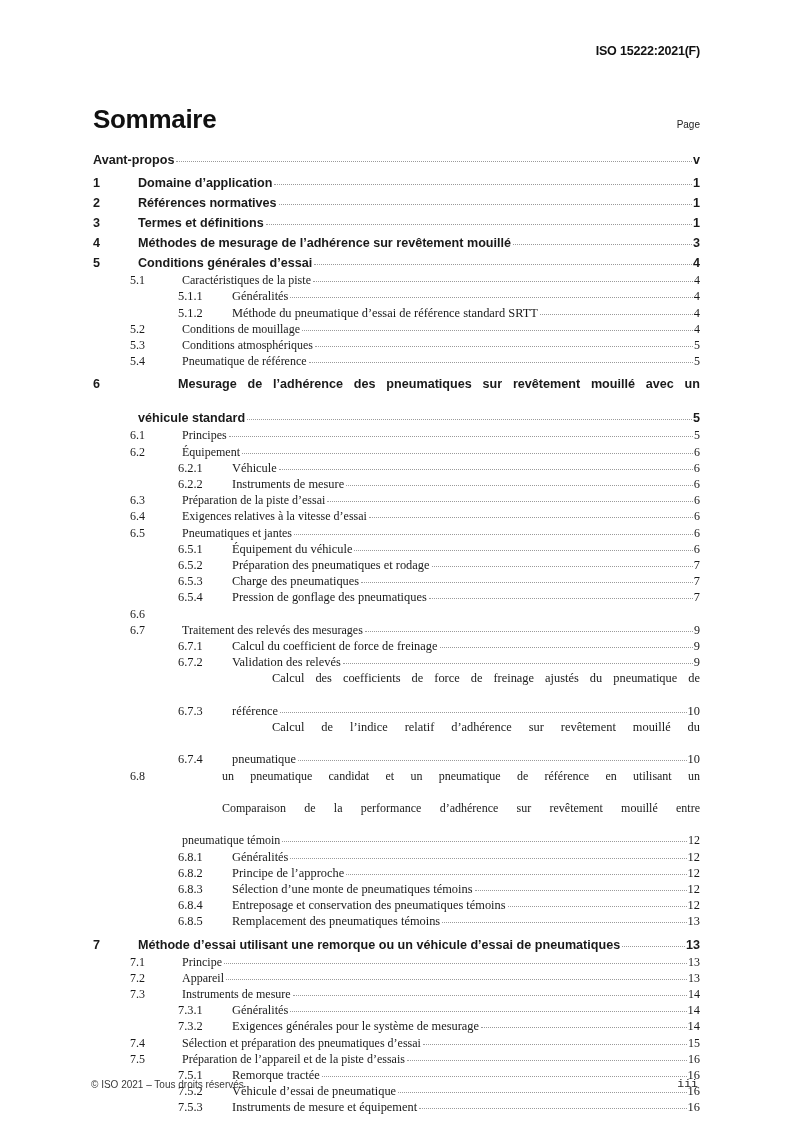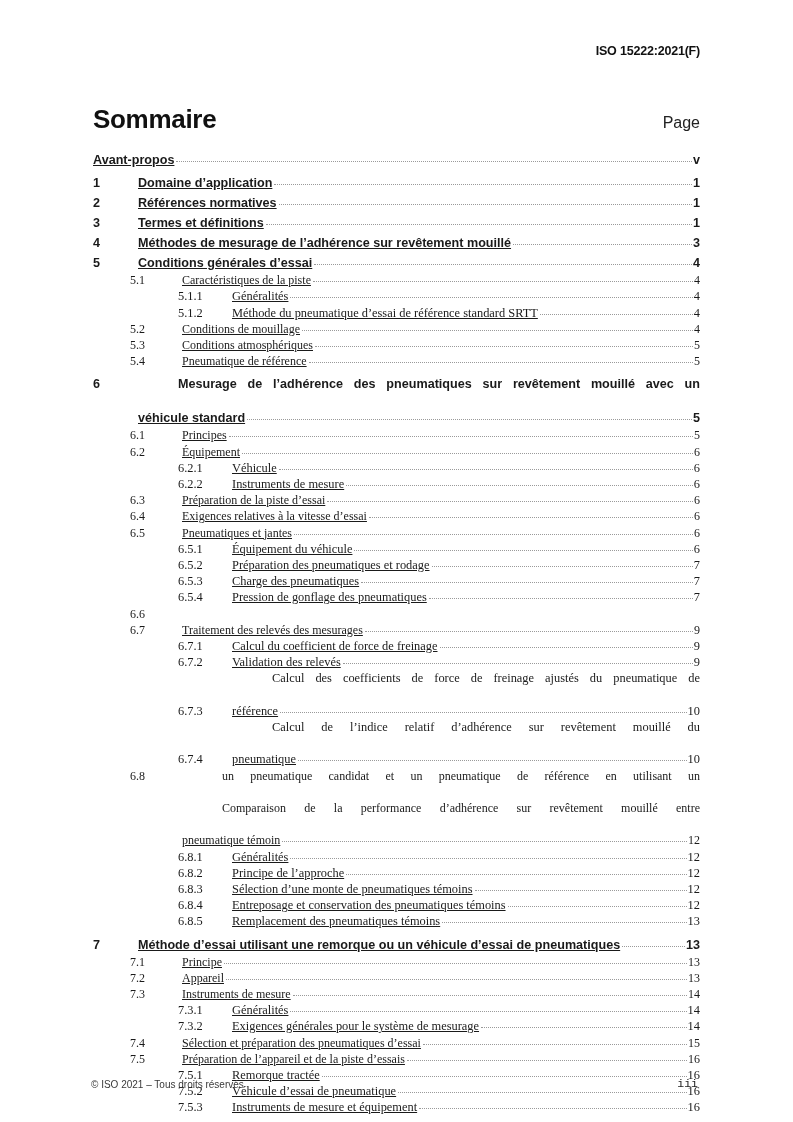--- a/index.html
+++ b/index.html
@@ -47,21 +47,21 @@
   }
   .toc-title {
     font-family: "Liberation Sans", sans-serif;
     font-weight: bold;
     font-size: 26px;
     letter-spacing: -0.3px;
     color: #111;
   }
   .page-word {
     font-family: "Liberation Sans", sans-serif;
-    font-size: 16px;
+    font-size: 10px;
     color: #222;
   }
 
   
   .toc {
     position: absolute;
     top: 152px;
     left: 93px;
     width: 607px;
   }
@@ -107,21 +107,20 @@
 
   
   .lastline {
     display: flex;
     align-items: baseline;
     width: 100%;
   }
   .lastline .lbl {
     flex: 0 0 auto;
     white-space: nowrap;
-    text-decoration: underline;
   }
   .leader {
     flex: 1 1 auto;
     margin: 0 1px 0 2px;
     position: relative;
     top: -2px;
     border-bottom: 1px dotted #9a9a9a;
     height: 7px;
     min-width: 4px;
   }

